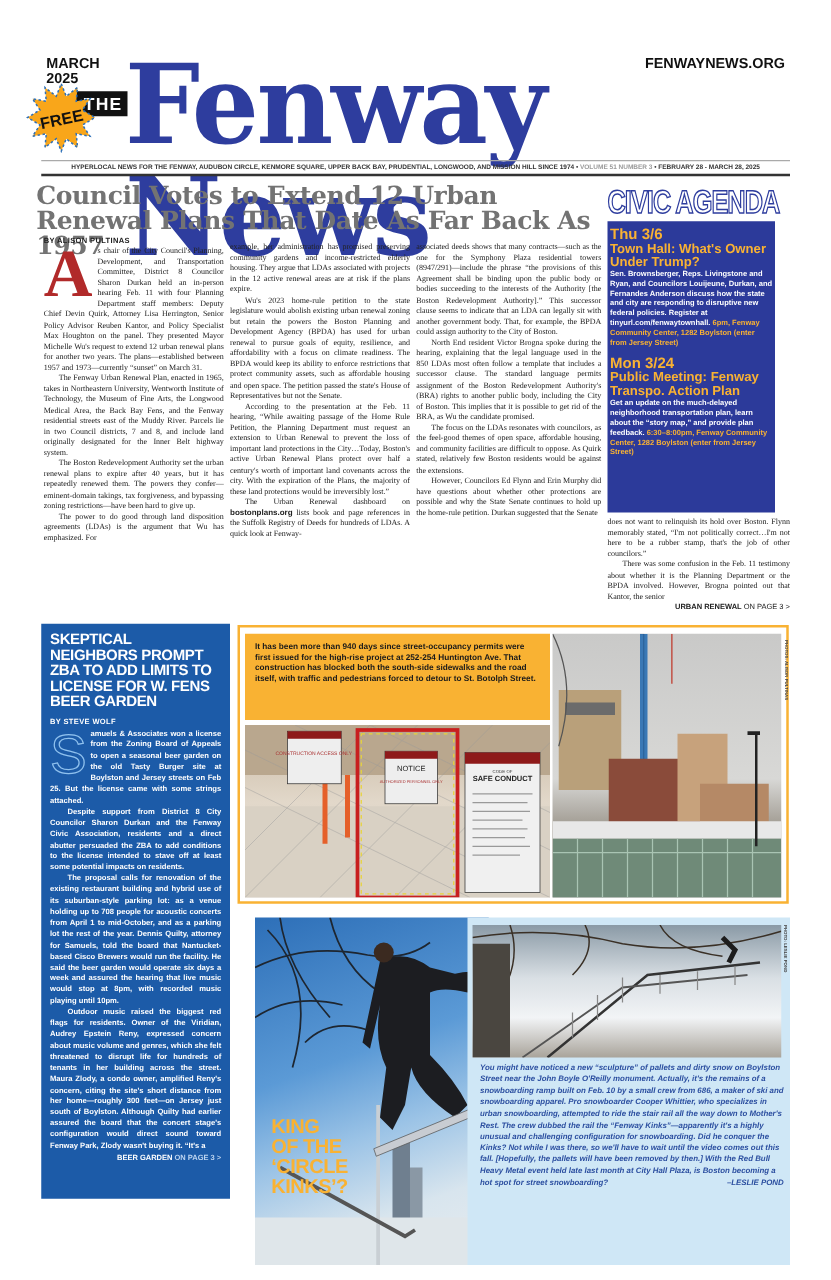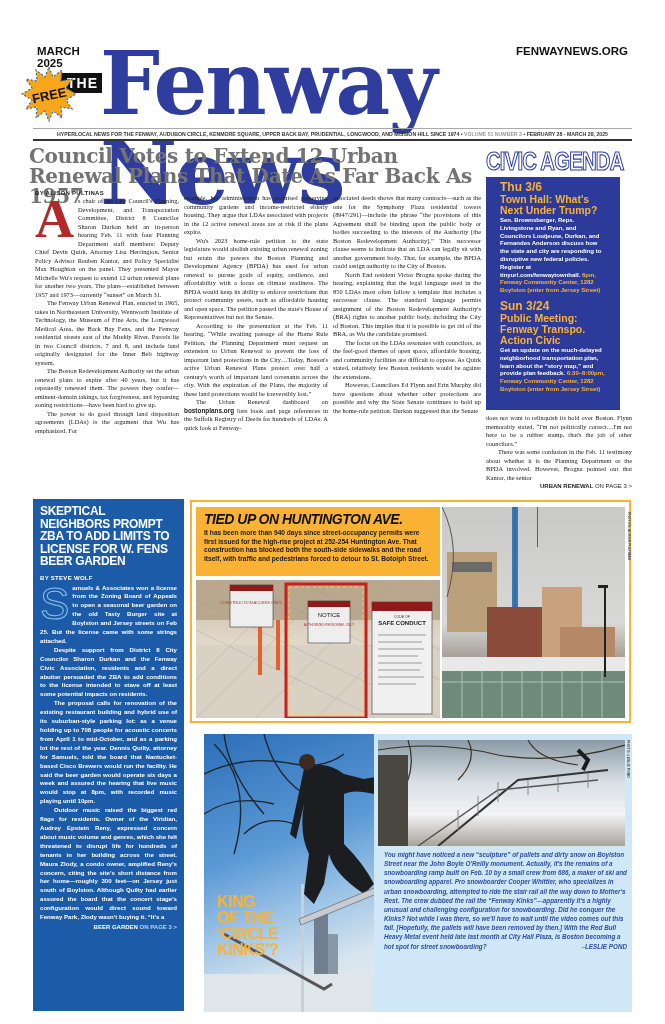--- a/index.html
+++ b/index.html
@@ -20,27 +20,27 @@
 #lead-head{left:29px;top:146px;width:450px;font:700 20px/20px "DejaVu Serif",serif;color:#737373;letter-spacing:-0.3px}
 .byline{font:900 6px/8px "Liberation Sans",sans-serif;color:#222;letter-spacing:0.3px}
 .col{font:6.4px/8.5px "Liberation Serif",serif;color:#222;text-align:justify}
 .col p{text-indent:12px}
 .col p.first{text-indent:0}
 .dropcap{float:left;font:700 54px/44px "Liberation Serif",serif;color:#b12a2a;margin:0 4px 0 0}
 .jump{font:900 6px/8px "Liberation Sans",sans-serif;text-align:right}
 
 #civic{left:486px;top:147px;width:134px;height:263px}
 #civic-title{font:900 26px/28px "Liberation Sans",sans-serif;color:#fff;-webkit-text-stroke:1.2px #2e3d9e;letter-spacing:-1px;transform:scaleX(0.78);transform-origin:left;white-space:nowrap}
-#civic-box{background:#2c3a9a;padding:4px 14px;margin-top:2px;height:233px}
+#civic-box{background:#2c3a9a;padding:4px 2px;margin-top:2px;height:233px}
 .cv-day{font:700 12px/13px "Liberation Sans",sans-serif;color:#f9b233}
 .cv-title{font:900 10.5px/11px "Liberation Sans",sans-serif;color:#f9b233;margin-bottom:1px}
 .cv-body{font:700 6px/7.8px "Liberation Sans",sans-serif;color:#fff}
 .cv-body .hl{color:#f9b233}
 
-#zba{left:33px;top:499px;width:151px;height:512px;background:#1c5ba8;padding:6px 7px;color:#fff}
+#zba{left:33px;top:499px;width:151px;height:460px;background:#1c5ba8;padding:6px 7px;color:#fff}
 #zba-head{font:900 12px/12.5px "Liberation Sans",sans-serif;color:#fff;letter-spacing:-0.3px}
 #zba .byline{color:#fff;margin:6px 0 2px}
 #zba-body{font:700 6.1px/8.9px "Liberation Sans",sans-serif;color:#fff;text-align:justify}
 #zba-body p{text-indent:14px}
 #zba-body p.first{text-indent:0}
 .dropS{float:left;font:300 44px/40px "Liberation Sans",sans-serif;color:#fff;-webkit-text-stroke:1px #8fc1ee;color:transparent;margin-right:3px}
 #zba .jump{color:#bcd4f0;margin-top:1px}
 #zba .jump b{color:#fff}
 
 #tied{left:190px;top:500px;width:441px;height:223px;border:2px solid #f9b233;background:#fff}
@@ -110,46 +110,45 @@
   <p class="first">does not want to relinquish its hold over Boston. Flynn memorably stated, “I'm not politically correct…I'm not here to be a rubber stamp, that's the job of other councilors.”</p>
   <p>There was some confusion in the Feb. 11 testimony about whether it is the Planning Department or the BPDA involved. However, Brogna pointed out that Kantor, the senior</p>
   <div class="jump"><span>URBAN RENEWAL</span> <span style="font-weight:400">ON PAGE 3 &gt;</span></div>
 </div>
 
 <div class="abs" id="civic">
   <div id="civic-title">CIVIC AGENDA</div>
   <div id="civic-box">
     <div>
       <div class="cv-day">Thu 3/6</div>
-      <div class="cv-title">Town Hall: What's Next Under Trump?</div>
+      <div class="cv-title">Town Hall: What's Owner Under Trump?</div>
       <div class="cv-body"><span>Sen. Brownsberger, Reps. Livingstone and Ryan, and Councilors Louijeune, Durkan, and Fernandes Anderson discuss how the state and city are responding to disruptive new federal policies. Register at tinyurl.com/fenwaytownhall.</span> <span class="hl">6pm, Fenway Community Center, 1282 Boylston (enter from Jersey Street)</span></div>
     </div>
     <div style="margin-top:5px">
-      <div class="cv-day">Sun 3/24</div>
-      <div class="cv-title">Public Meeting: Fenway Transpo. Action Civic</div>
+      <div class="cv-day">Mon 3/24</div>
+      <div class="cv-title">Public Meeting: Fenway Transpo. Action Plan</div>
       <div class="cv-body"><span>Get an update on the much-delayed neighborhood transportation plan, learn about the “story map,” and provide plan feedback.</span> <span class="hl">6:30–8:00pm, Fenway Community Center, 1282 Boylston (enter from Jersey Street)</span></div>
     </div>
   </div>
 </div>
 
 <div class="abs" id="zba">
   <div id="zba-head">SKEPTICAL NEIGHBORS PROMPT ZBA TO ADD LIMITS TO LICENSE FOR W. FENS BEER GARDEN</div>
   <div class="byline">BY STEVE WOLF</div>
   <div id="zba-body">
     <p class="first"><span class="dropS">S</span><span>amuels &amp; Associates won a license from the Zoning Board of Appeals to open a seasonal beer garden on the old Tasty Burger site at Boylston and Jersey streets on Feb 25. But the license came with some strings attached.</span></p>
     <p>Despite support from District 8 City Councilor Sharon Durkan and the Fenway Civic Association, residents and a direct abutter persuaded the ZBA to add conditions to the license intended to stave off at least some potential impacts on residents.</p>
     <p>The proposal calls for renovation of the existing restaurant building and hybrid use of its suburban-style parking lot: as a venue holding up to 708 people for acoustic concerts from April 1 to mid-October, and as a parking lot the rest of the year. Dennis Quilty, attorney for Samuels, told the board that Nantucket-based Cisco Brewers would run the facility. He said the beer garden would operate six days a week and assured the hearing that live music would stop at 8pm, with recorded music playing until 10pm.</p>
     <p>Outdoor music raised the biggest red flags for residents. Owner of the Viridian, Audrey Epstein Reny, expressed concern about music volume and genres, which she felt threatened to disrupt life for hundreds of tenants in her building across the street. Maura Zlody, a condo owner, amplified Reny's concern, citing the site's short distance from her home—roughly 300 feet—on Jersey just south of Boylston. Although Quilty had earlier assured the board that the concert stage's configuration would direct sound toward Fenway Park, Zlody wasn't buying it. “It's a</p>
   </div>
   <div class="jump"><b>BEER GARDEN</b> <span>ON PAGE 3 &gt;</span></div>
 </div>
 
 <div class="abs" id="tied">
   <div id="tied-box">
-    <div id="tied-head">TIED UP ON HUNTINGTON AVE.</div>
     <div id="tied-body">It has been more than 940 days since street-occupancy permits were first issued for the high-rise project at 252-254 Huntington Ave. That construction has blocked both the south-side sidewalks and the road itself, with traffic and pedestrians forced to detour to St. Botolph Street.</div>
   </div>
   <div class="photo" id="photo-fence">
     <svg width="244" height="138" viewBox="0 0 244 138">
       <rect x="0" y="0" width="244" height="40" fill="#b9a78e"></rect>
       <rect x="0" y="65" width="244" height="73" fill="#d9d1c4"></rect>
       <g stroke="#9a9a9a" stroke-width="0.5" opacity="0.7">
         <path d="M0 20 L244 138 M0 50 L180 138 M40 0 L244 100 M100 0 L244 70"></path>
         <path d="M0 100 L100 0 M0 138 L138 0 M60 138 L198 0 M120 138 L244 14"></path>
       </g>

